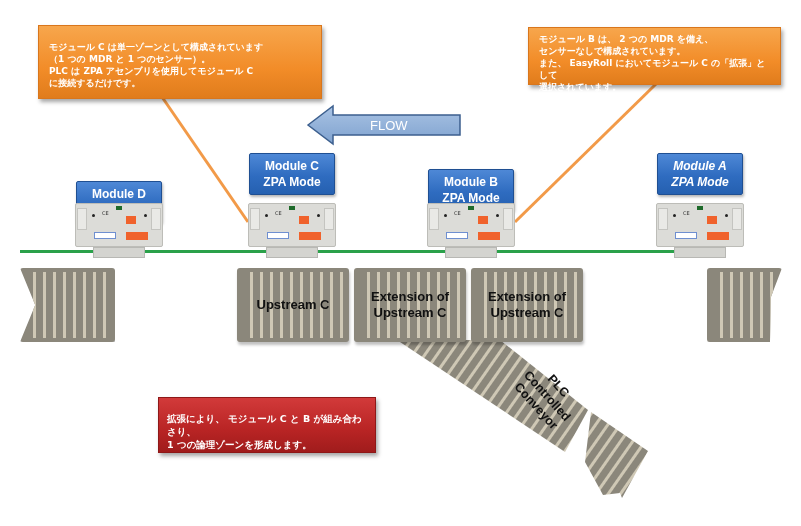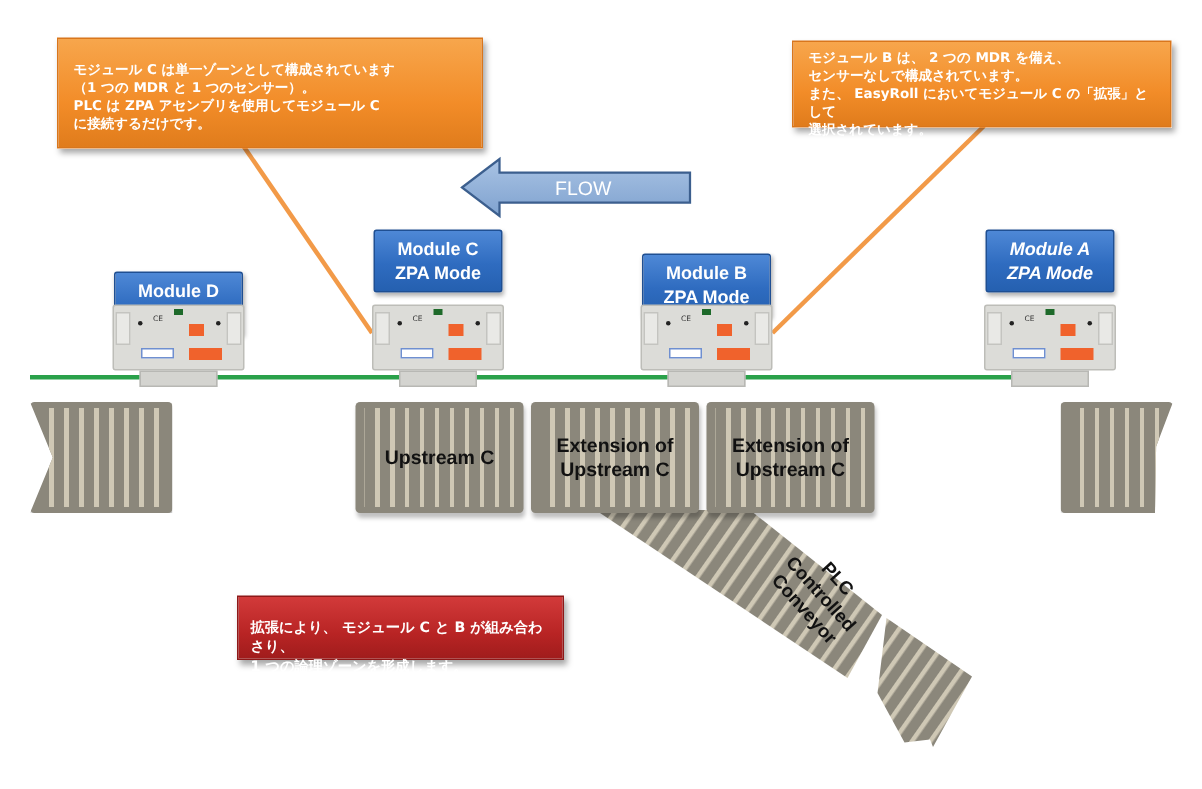--- a/index.html
+++ b/index.html
@@ -51,21 +51,21 @@
   </svg>
 
   <div class="callout orange" style="left:38px;top:25px;width:284px;height:74px;padding-top:15px;">モジュール C は単一ゾーンとして構成されています
 （1 つの MDR と 1 つのセンサー）。
 PLC は ZPA アセンブリを使用してモジュール C
 に接続するだけです。</div>
   <div class="callout orange" style="left:528px;top:27px;width:253px;height:58px;padding-top:5px;">モジュール B は、 2 つの MDR を備え、
 センサーなしで構成されています。
 また、 EasyRoll においてモジュール C の「拡張」として
 選択されています。</div>
-  <div class="callout red" style="left:158px;top:397px;width:218px;height:43px;padding-top:14px;">拡張により、 モジュール C と B が組み合わさり、
+  <div class="callout red" style="left:158px;top:397px;width:218px;height:56px;padding-top:14px;">拡張により、 モジュール C と B が組み合わさり、
 1 つの論理ゾーンを形成します。</div>
 
   <svg class="overlay" width="801" height="526">
     <defs>
       <linearGradient id="arrowGrad" x1="0" y1="0" x2="0" y2="1">
         <stop offset="0" stop-color="#a9c3e4"></stop>
         <stop offset="1" stop-color="#7fa2cf"></stop>
       </linearGradient>
     </defs>
     <polygon points="308,125 333,106 333,115 460,115 460,135 333,135 333,144" fill="url(#arrowGrad)" stroke="#3c5f8e" stroke-width="1.5"></polygon>

